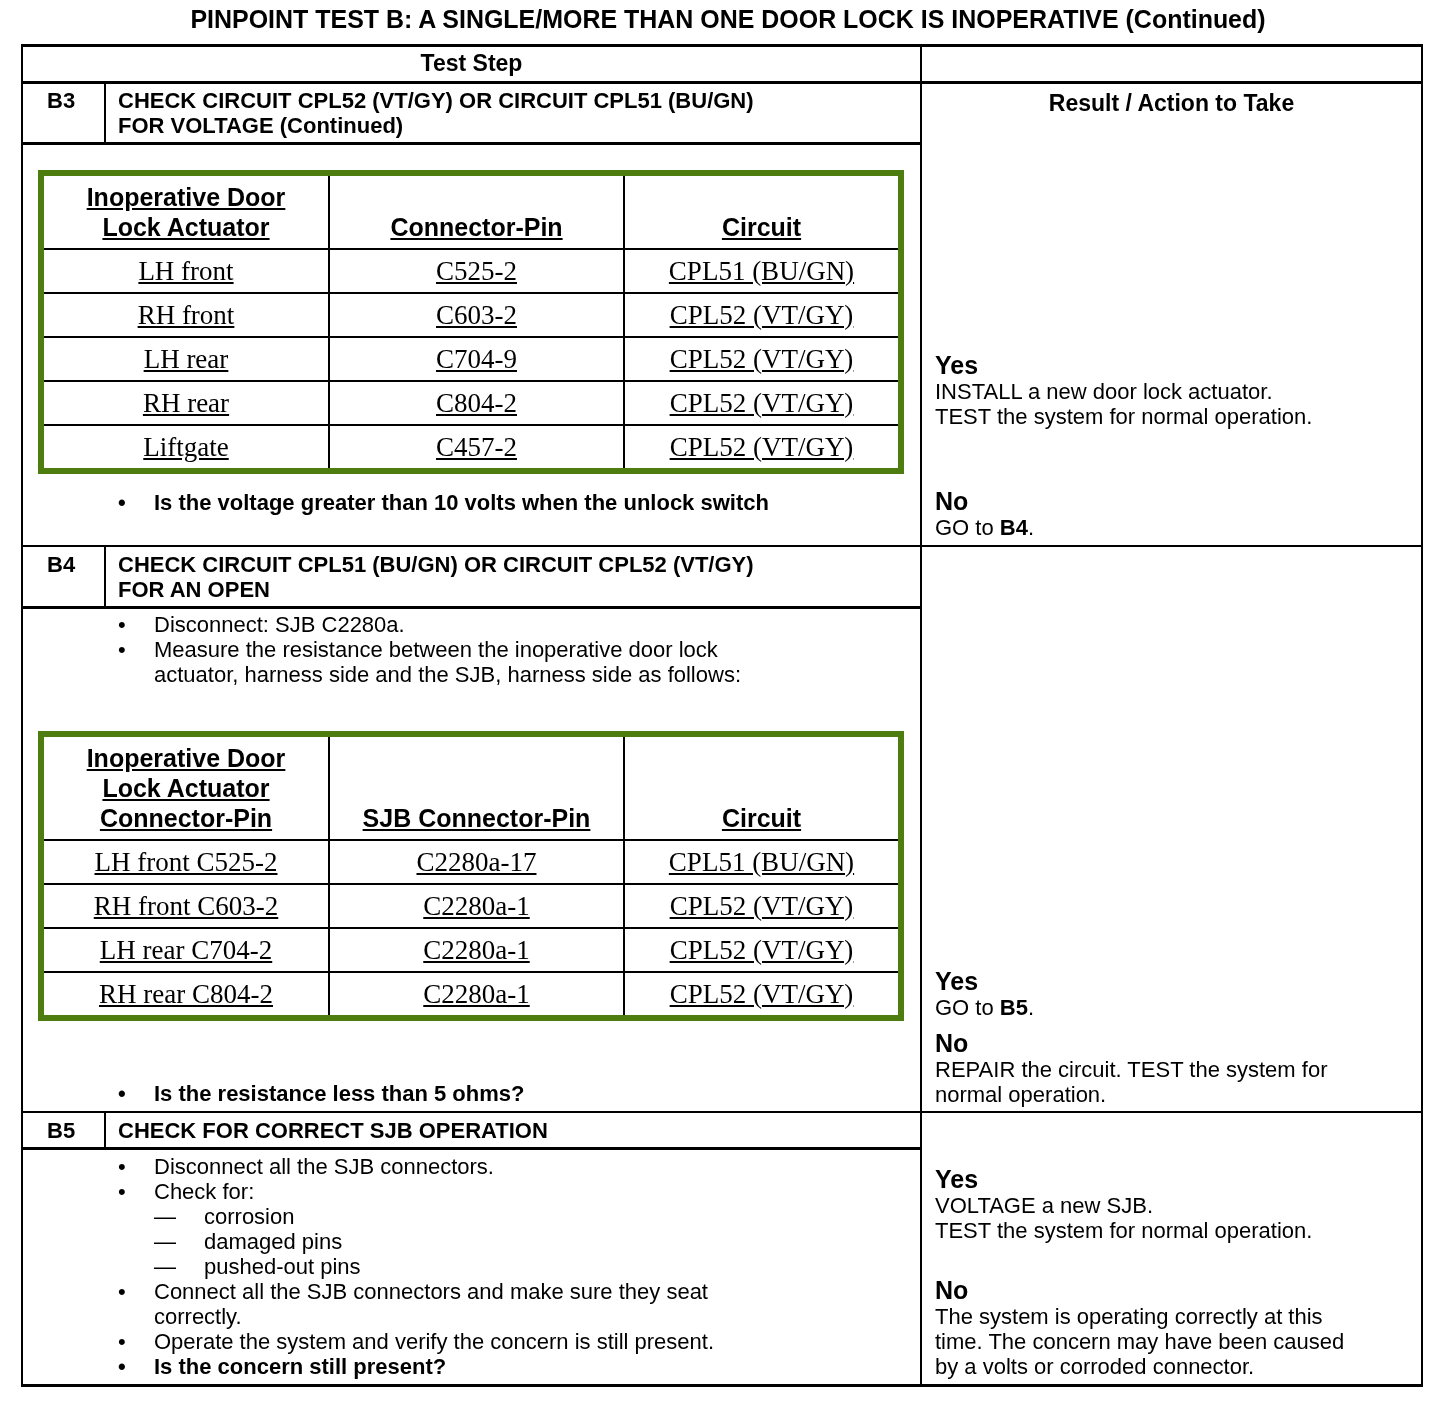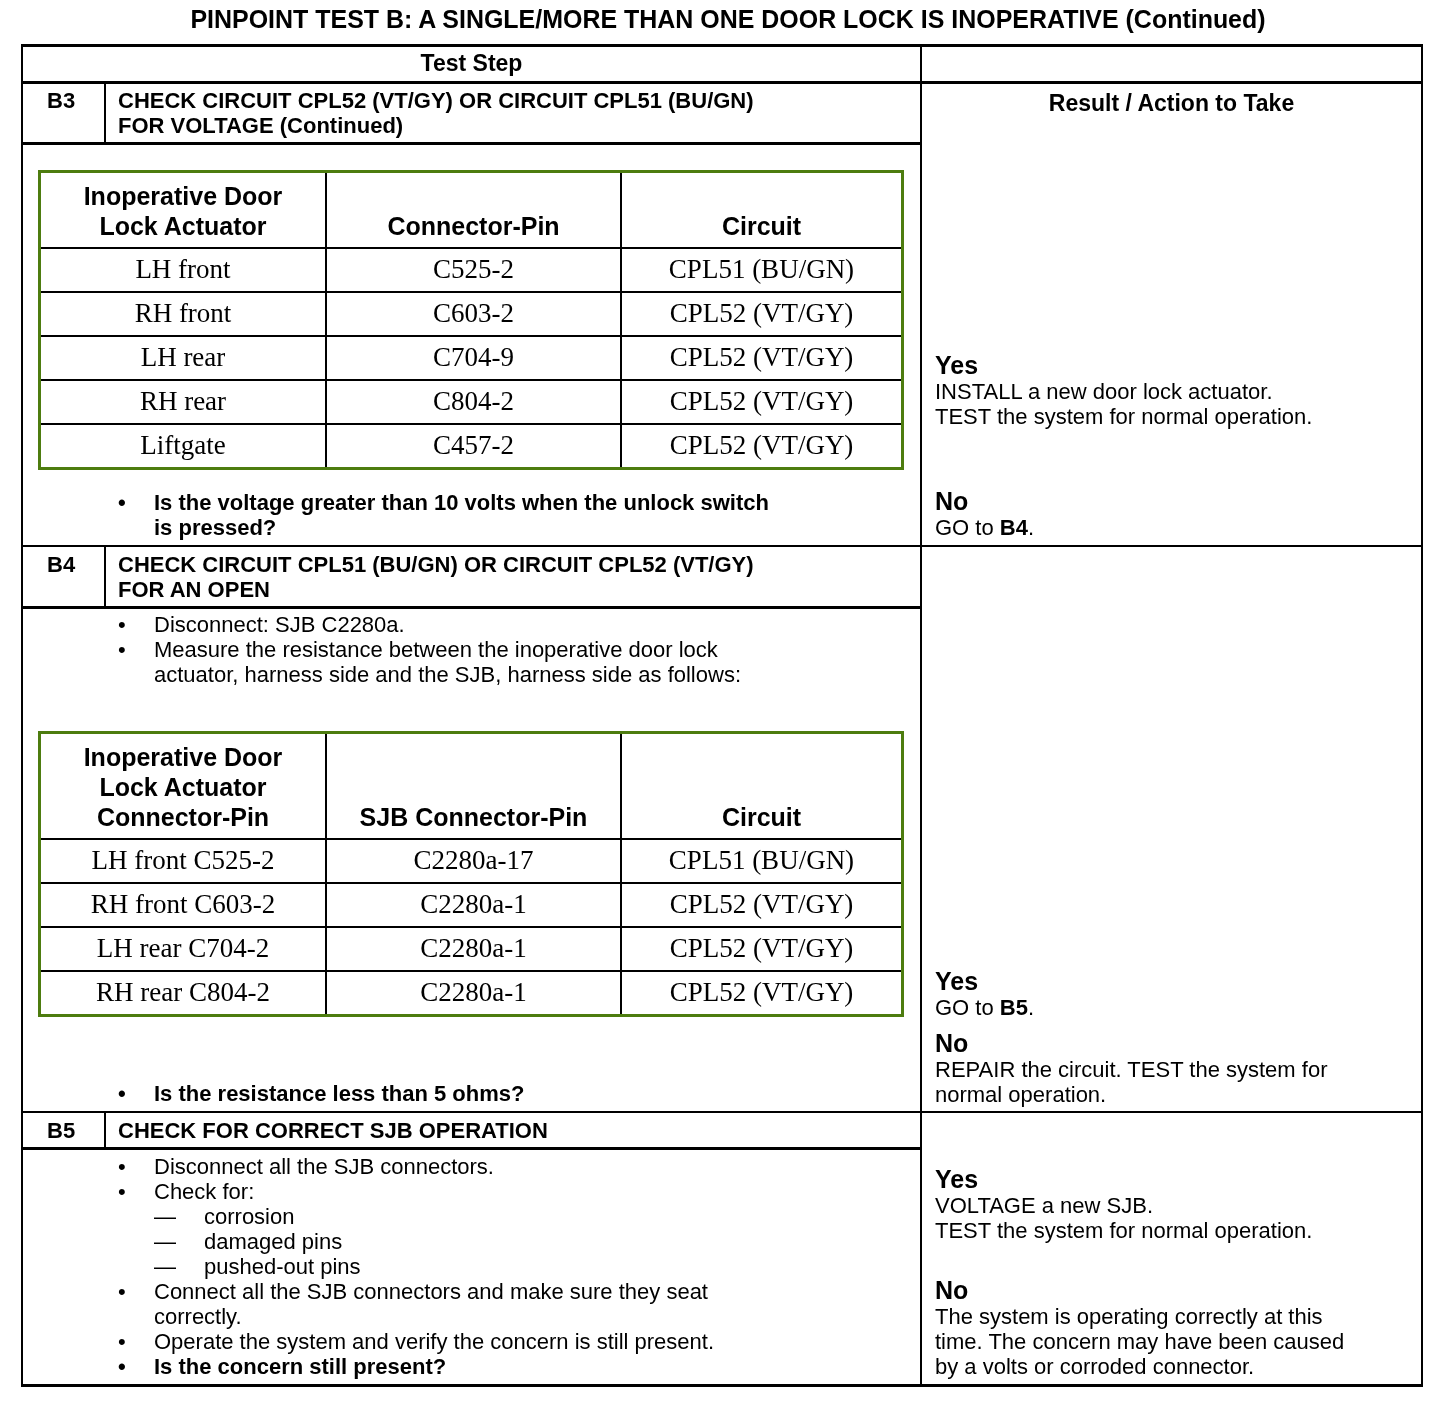--- a/index.html
+++ b/index.html
@@ -9,21 +9,21 @@
   .hline { position: absolute; background: #000; }
   .vline { position: absolute; background: #000; }
   .hdr { font-weight: bold; font-size: 23px; text-align: center; }
   .stepid { font-weight: bold; font-size: 22px; }
   .steptitle { font-weight: bold; font-size: 22px; line-height: 25px; }
   .bold { font-weight: bold; }
   .bullet-row { position: absolute; font-size: 22px; line-height: 25px; }
   .bullet-row .dot { position: absolute; left: 0; }
   .bullet-row .txt { position: absolute; left: 36px; white-space: nowrap; }
   .dash-row .txt { left: 86px; }
-  table.inner { position: absolute; border-collapse: collapse; border: 3px solid #4d7c0f; }
+  table.inner { position: absolute; border-collapse: collapse; border: 6px solid #4d7c0f; text-decoration: underline; }
   table.inner th, table.inner td { border: 2px solid #000; text-align: center; padding: 0; }
   table.inner th { font-family: "Liberation Sans", sans-serif; font-weight: bold; font-size: 25px; line-height: 30px; vertical-align: bottom; padding-bottom: 6px; }
   table.inner td { font-family: "Liberation Serif", serif; font-size: 27px; height: 42px; }
   .res { position: absolute; font-size: 22px; line-height: 25px; white-space: nowrap; }
   .res .yn { font-weight: bold; font-size: 25px; line-height: 27px; display: block; }
 </style>
 </head>
 <body>
 
 <div class="abs title">PINPOINT TEST  B: A SINGLE/MORE THAN ONE DOOR LOCK IS INOPERATIVE (Continued)</div>
@@ -88,21 +88,20 @@
         <td>C457-2</td>
         <td>CPL52 (VT/GY)</td>
       </tr>
     </tbody>
   </table>
 
   <div class="bullet-row bold" style="left:118px; top:490px;">
     <span class="dot">•</span>
     <span class="txt">
       <div>Is the voltage greater than 10 volts when the unlock switch</div>
-      <div>is pressed?</div>
     </span>
   </div>
 
   <div class="res" style="left:935px; top:352px;">
     <span class="yn">Yes</span>
     <div>INSTALL a new door lock actuator.</div>
     <div>TEST the system for normal operation.</div>
   </div>
   <div class="res" style="left:935px; top:488px;">
     <span class="yn">No</span>

